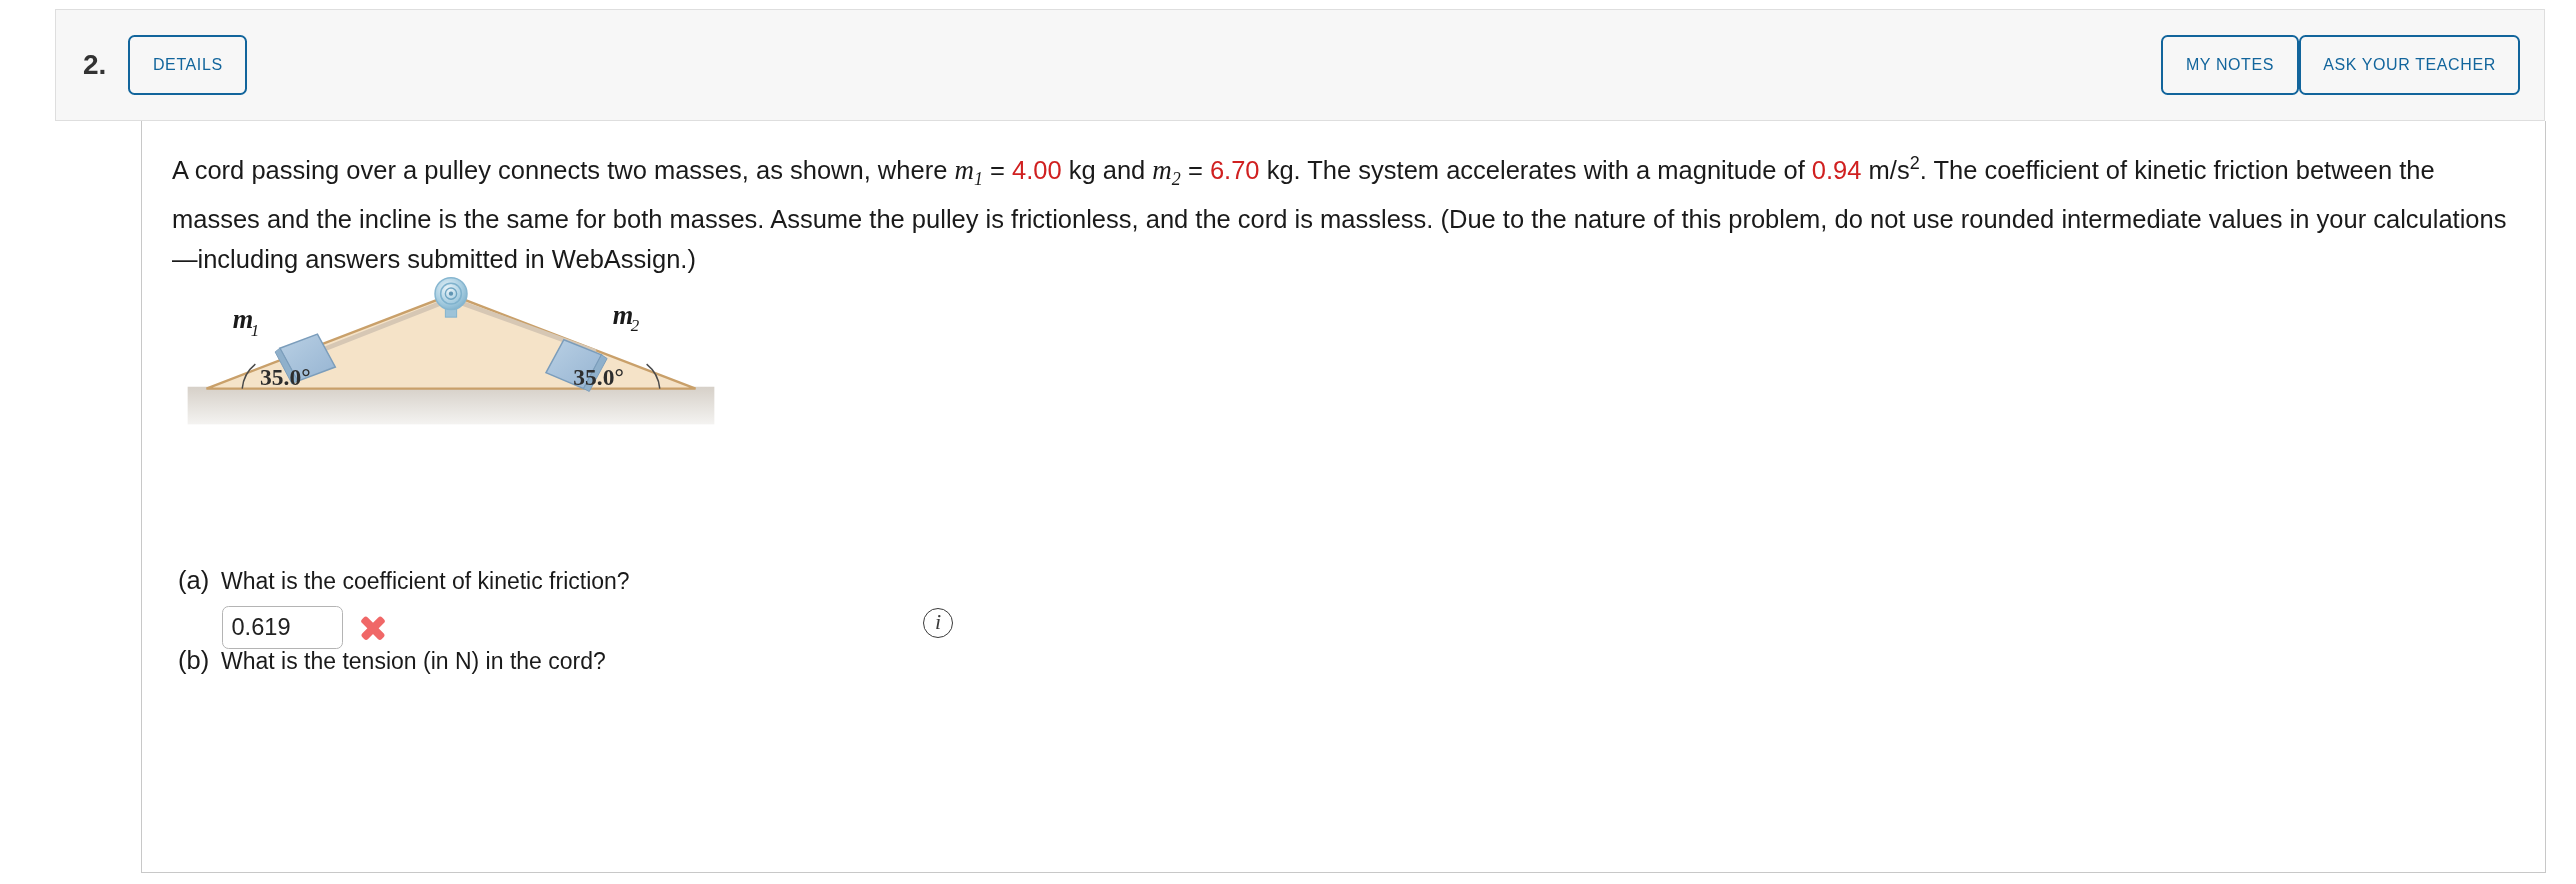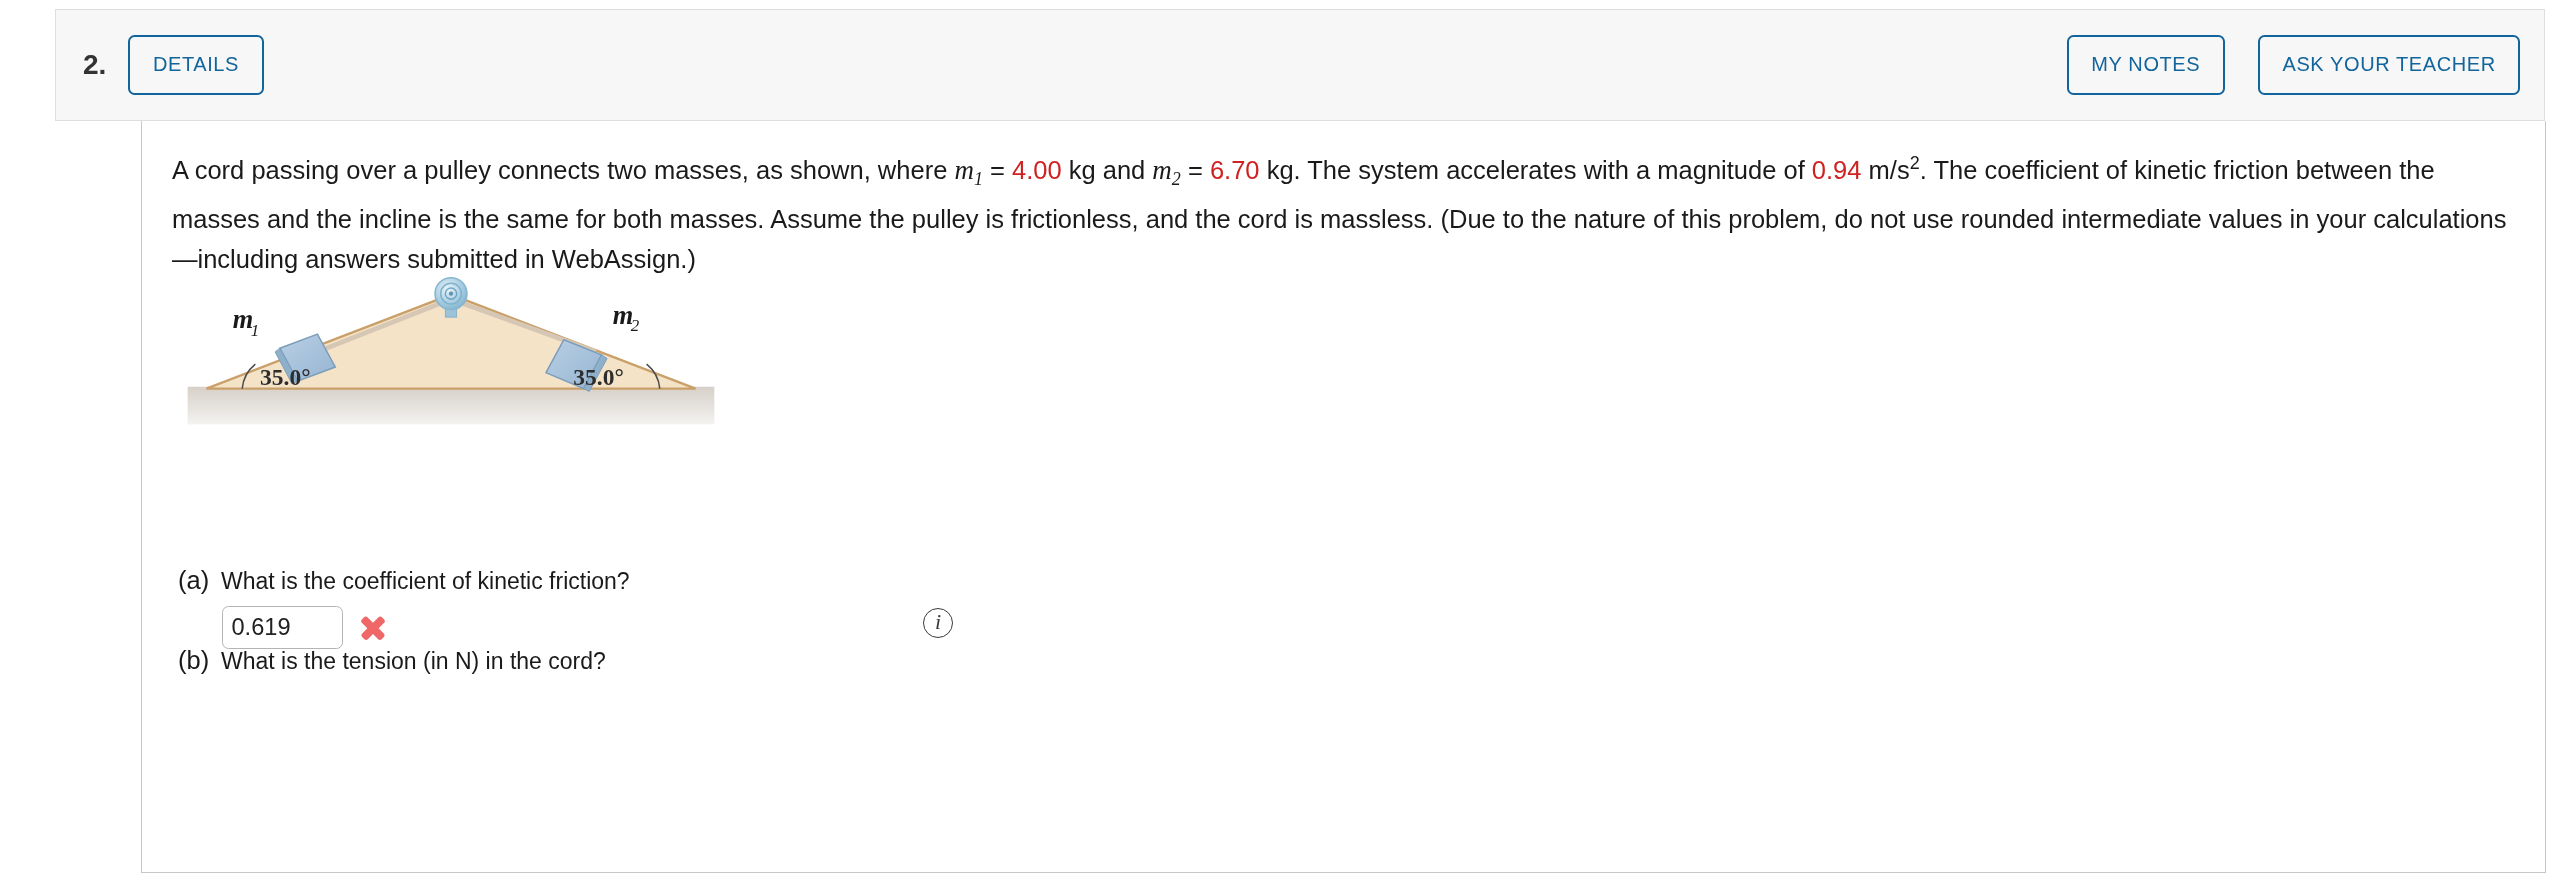--- a/index.html
+++ b/index.html
@@ -35,33 +35,33 @@
     margin-left: 27px;
     margin-right: 22px;
     letter-spacing: 0px;
   }
   .wa-btn {
     box-sizing: border-box;
     border: 2.8px solid #12659c;
     border-radius: 6.6px;
     background: #f7f7f7;
     color: #12659c;
-    font-size: 20px;
+    font-size: 16px;
     font-family: "Liberation Sans", sans-serif;
     letter-spacing: 0.6px;
     padding: 0 22.6px;
     height: 60px;
     line-height: 55px;
     cursor: pointer;
     white-space: nowrap;
   }
   .header-right {
     margin-left: auto;
     display: flex;
-    gap: 33px;
+    gap: 0;
     margin-right: 23.6px;
   }
 
   
   .content-panel {
     position: absolute;
     left: 141px;
     top: 121px;
     width: 2405px;
     height: 752px;

